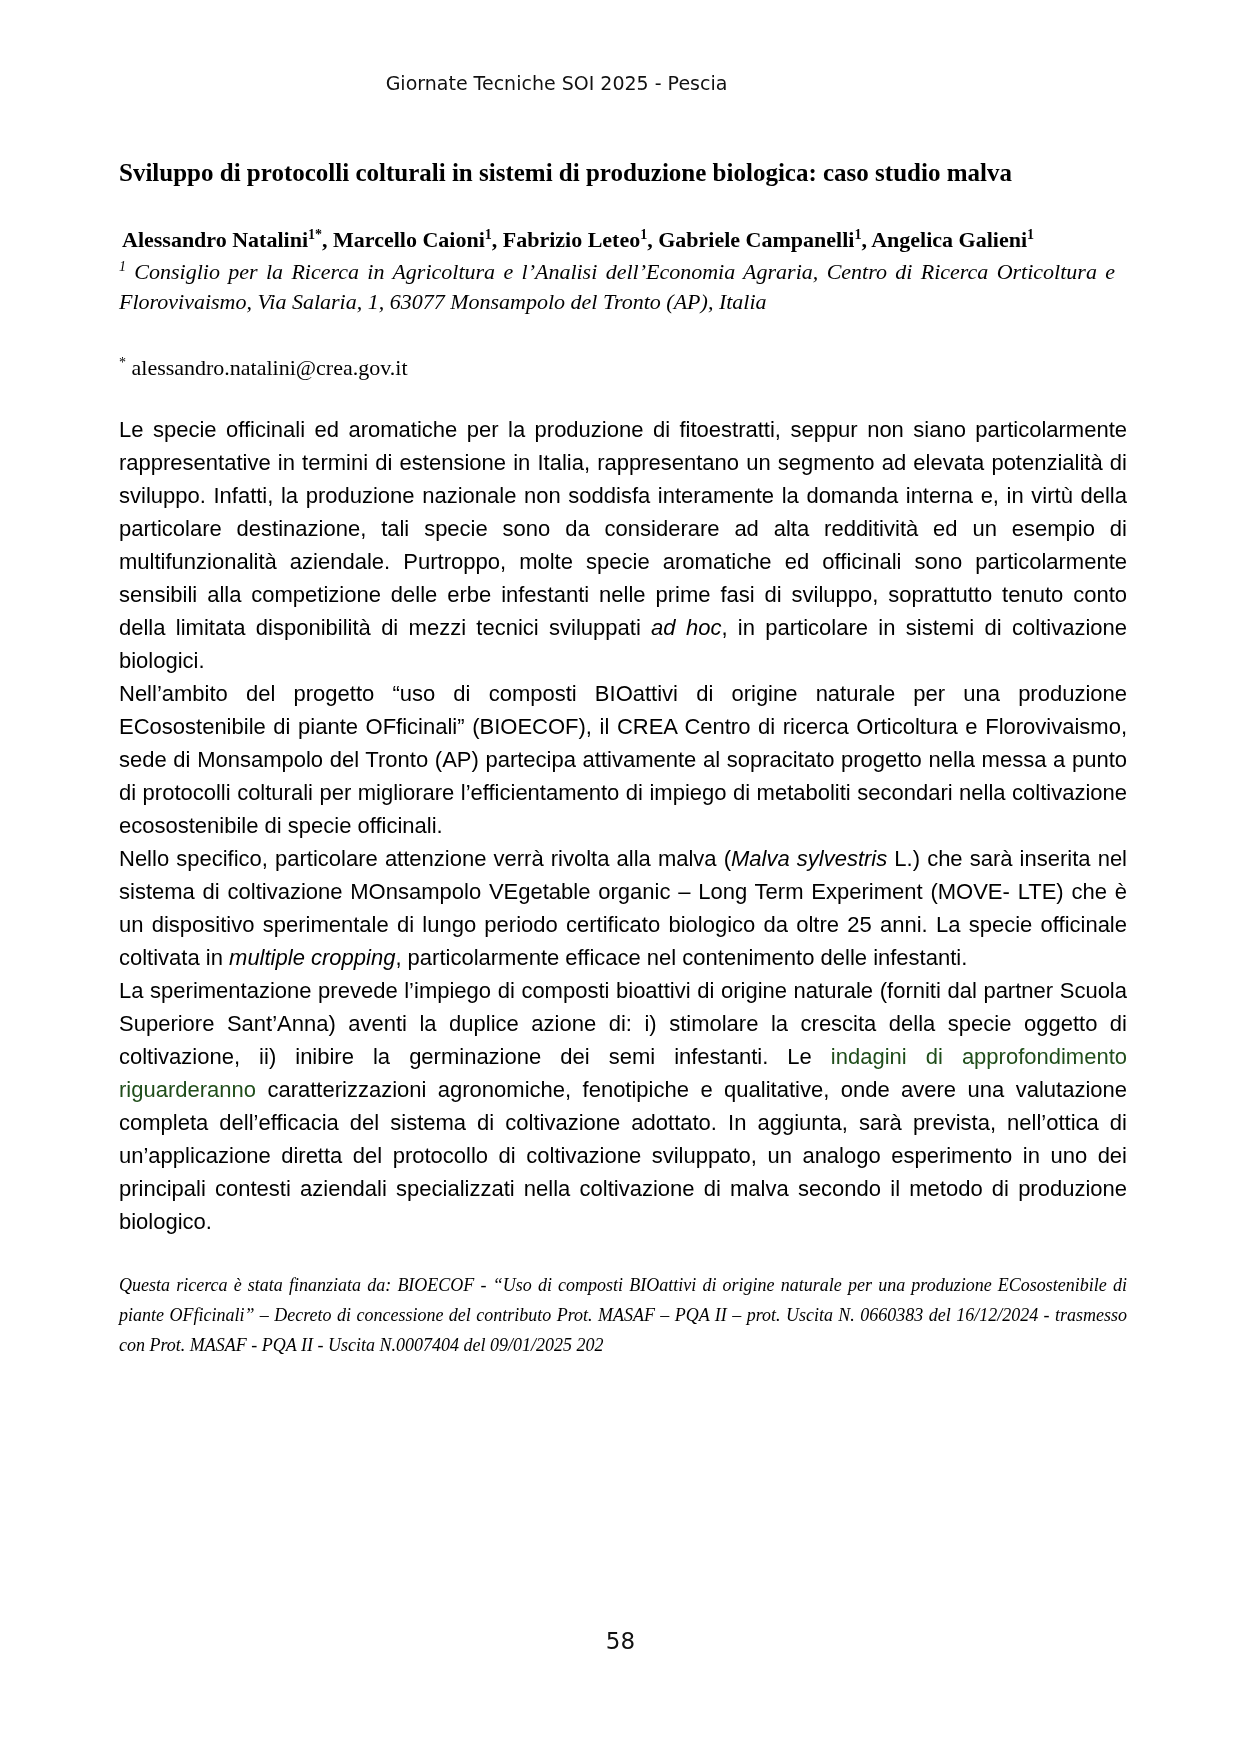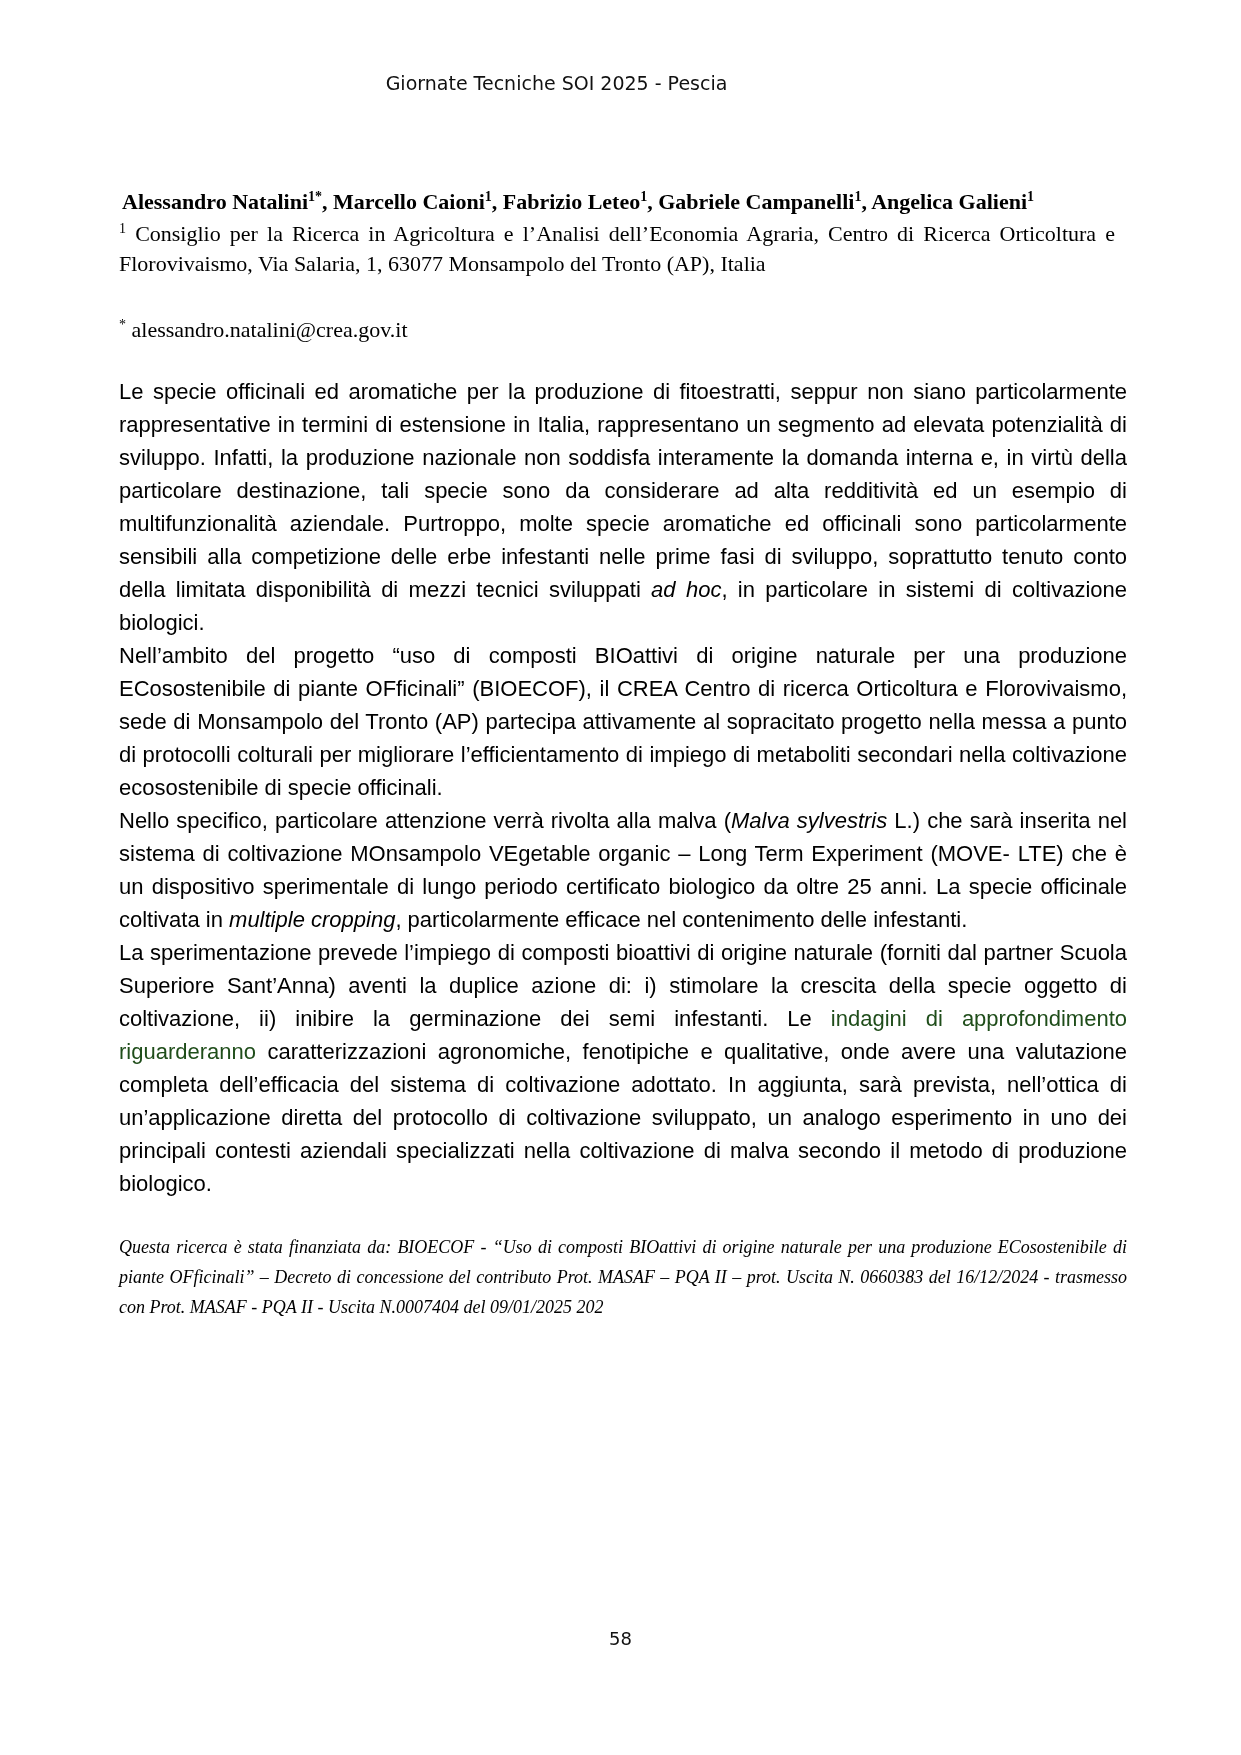--- a/index.html
+++ b/index.html
@@ -12,50 +12,51 @@
     .title {
       font-family: "Liberation Serif", serif; font-weight: bold; font-size: 25px;
       line-height: 38px; text-align: justify; margin: 0;
     }
     .authors {
       font-family: "Liberation Serif", serif; font-weight: bold; font-size: 22px;
       line-height: 31px; text-align: justify; margin: 32px 0 0 3px;
     }
     .authors sup { font-size: 14px; vertical-align: 8px; line-height: 0; }
     .affiliation {
-      font-family: "Liberation Serif", serif; font-size: 22px;
+      font-family: "Liberation Serif", serif; font-style: italic; font-size: 22px;
       line-height: 30px; text-align: justify; margin: 2px 12px 0 0;
     }
     .affiliation sup { font-size: 14px; vertical-align: 8px; line-height: 0; }
     .email {
       font-family: "Liberation Serif", serif; font-size: 22px; line-height: 30px;
       margin: 36px 0 0 0;
     }
     .email sup { font-size: 14px; vertical-align: 8px; line-height: 0; }
     .body-text {
       font-family: Liberation Sans, sans-serif; font-size: 22px; line-height: 33px;
       text-align: justify; margin: 30px 0 0 0;
     }
     .body-text p { margin: 0; }
     .green { color: #1f4d1a; }
     .funding {
       font-family: "Liberation Serif", serif; font-style: italic; font-size: 18px;
       line-height: 30px; text-align: justify; margin: 32px 0 0 0;
     }
     .page-number {
       position: absolute; top: 1628px; left: 0; width: 1241px; text-align: center;
-      font-family: "DejaVu Sans", sans-serif; font-size: 18px; color: #111;
+      font-family: "DejaVu Sans", sans-serif; font-size: 23px; color: #111;
     }
   </style>
 </head>
 <body>
 
 <div class="running-header">Giornate Tecniche SOI 2025 - Pescia</div>
 
 <div class="content">
+  <h1 class="title">Sviluppo di protocolli colturali in sistemi di produzione biologica: caso studio malva</h1>
 
   <div class="authors">
     <span><span>Alessandro Natalini</span><sup>1*</sup><span>, </span></span>
     <span><span>Marcello Caioni</span><sup>1</sup><span>, </span></span>
     <span><span>Fabrizio Leteo</span><sup>1</sup><span>, </span></span>
     <span><span>Gabriele Campanelli</span><sup>1</sup><span>, </span></span>
     <span><span>Angelica Galieni</span><sup>1</sup></span>
   </div>
 
   <p class="affiliation"><sup>1</sup> <span>Consiglio per la Ricerca in Agricoltura e l’Analisi dell’Economia Agraria, Centro di Ricerca Orticoltura e Florovivaismo, Via Salaria, 1, 63077 Monsampolo del Tronto (AP), Italia</span></p>

